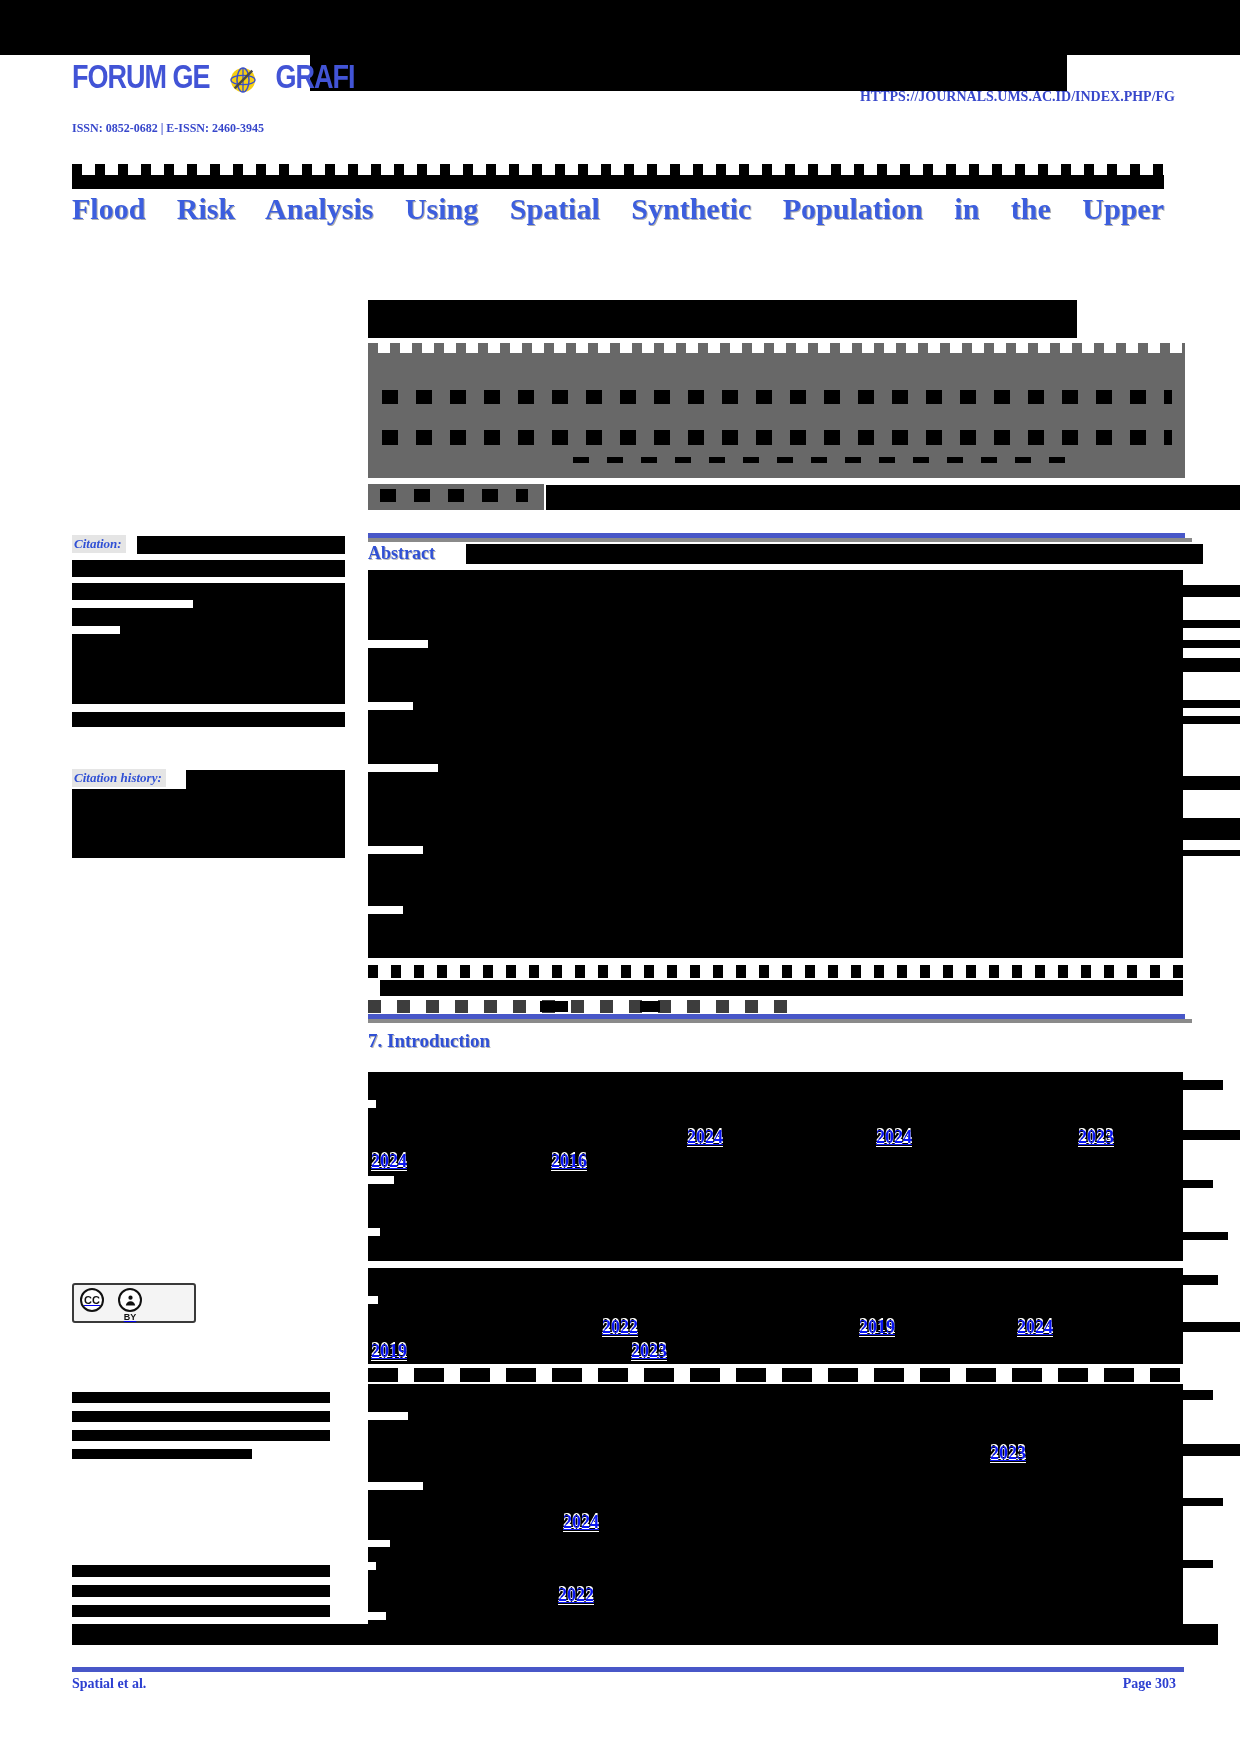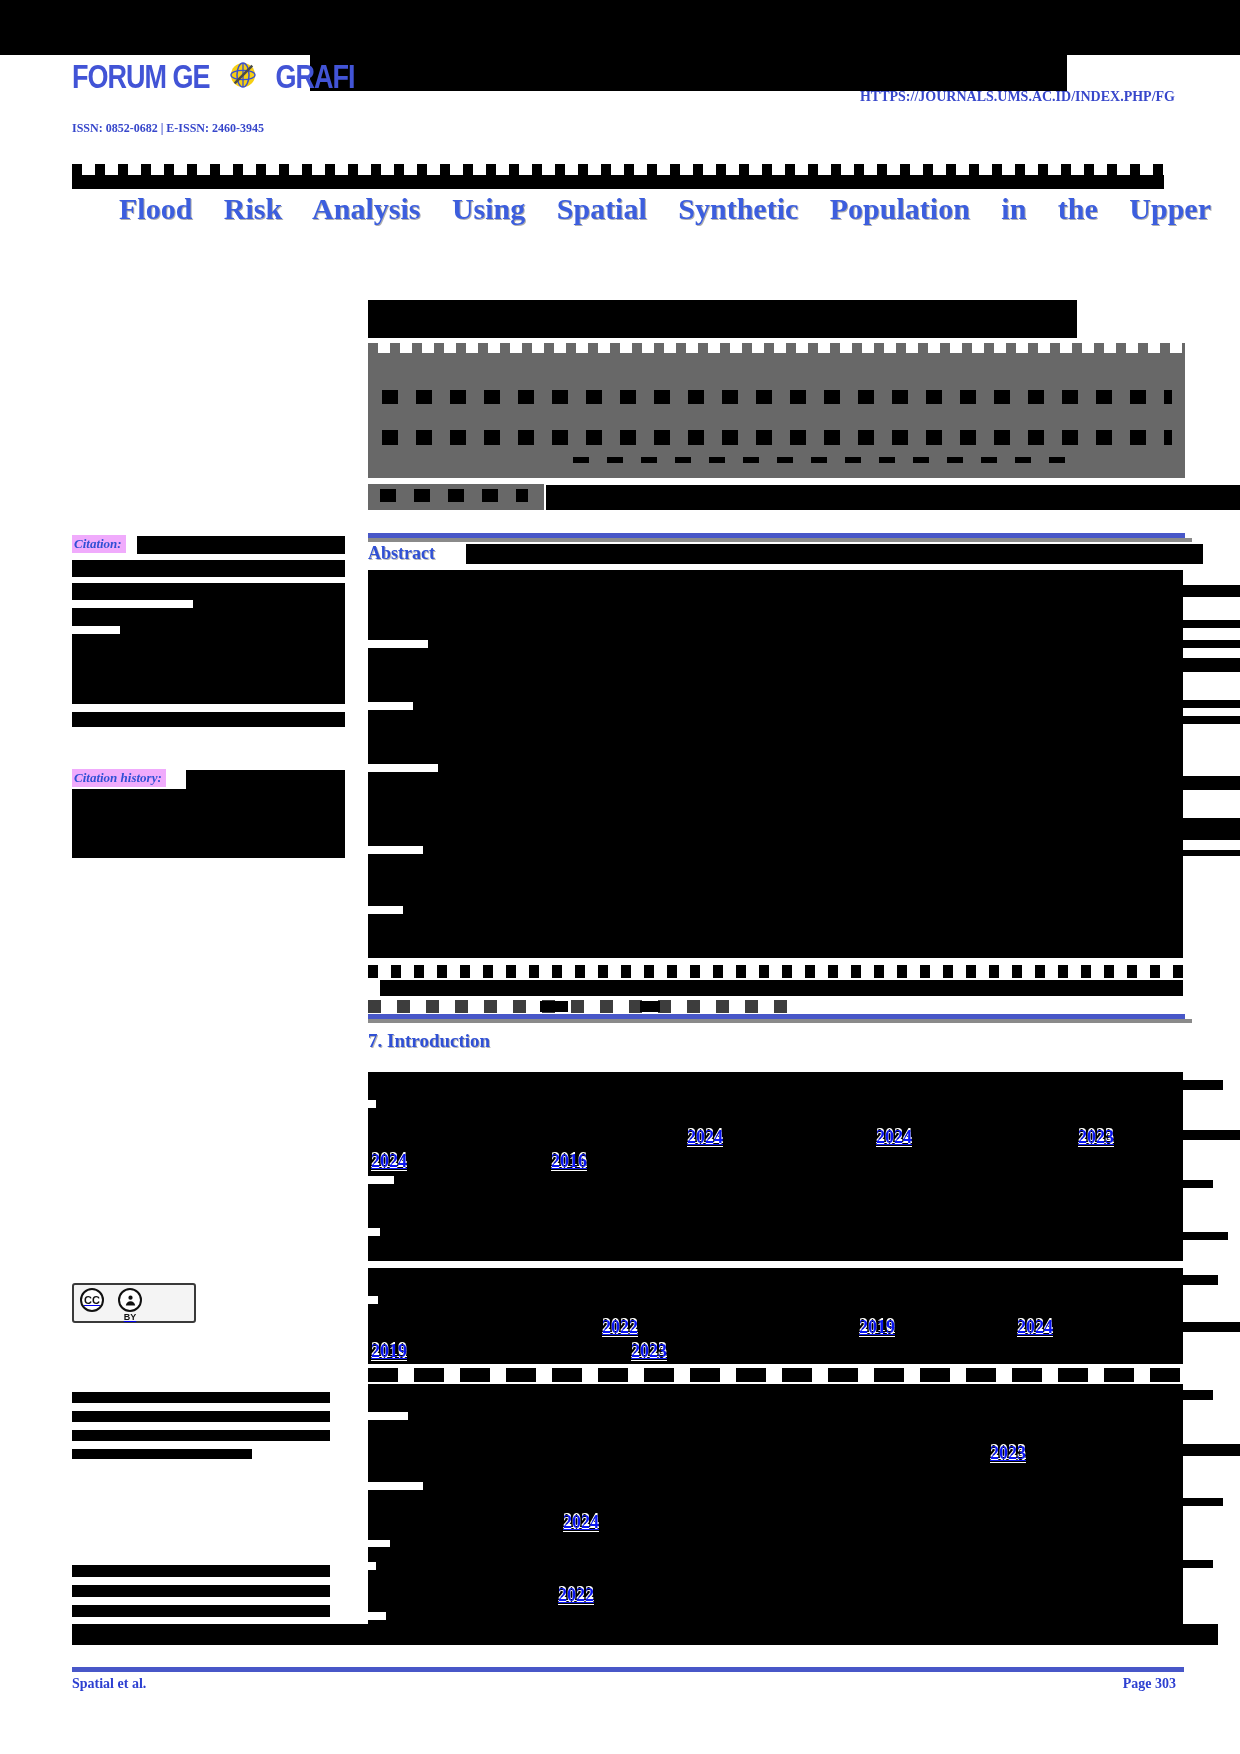--- a/index.html
+++ b/index.html
@@ -14,42 +14,42 @@
   .g{background:#686868;}
   .g2{background:#8a8a8a;}
   .w{background:#fff;}
   .blue{background:var(--accent);}
   .btick{background:repeating-linear-gradient(90deg,#000 0 10px,transparent 10px 23px);}
   .gtick{background:repeating-linear-gradient(90deg,#686868 0 10px,transparent 10px 22px);}
   .bdash{background:repeating-linear-gradient(90deg,#000 0 16px,transparent 16px 34px);}
   .bsparse{background:repeating-linear-gradient(90deg,#000 0 30px,transparent 30px 46px);}
   .gdash{background:repeating-linear-gradient(90deg,#3d3d3d 0 13px,transparent 13px 29px);}
 
-  .logo-row{display:flex;align-items:flex-start;gap:20px;}
+  .logo-row{display:flex;align-items:flex-end;gap:20px;}
   .logo-text{
     font-family:"Liberation Sans",sans-serif;font-weight:bold;
     font-size:27px;letter-spacing:-1px;color:var(--logo-blue);
     transform:scaleY(1.25);transform-origin:left center;white-space:nowrap;
   }
   .issn{
     font-family:"Liberation Serif",serif;font-weight:bold;font-size:12px;
     color:var(--issn-blue);white-space:nowrap;
   }
   .journal-url{
     font-family:"Liberation Serif",serif;font-weight:bold;font-size:14px;
     color:var(--issn-blue);text-decoration:none;white-space:nowrap;
   }
   .title{
     font-weight:bold;font-size:30px;color:var(--title-blue);
-    text-shadow:1px 1px 0 rgba(110,110,110,.55);line-height:34px;white-space:nowrap;margin-left:47px;
+    text-shadow:1px 1px 0 rgba(110,110,110,.55);line-height:34px;white-space:nowrap;
   }
   .title.justified{white-space:normal;text-align:justify;text-align-last:justify;}
   .side-label{
     font-weight:bold;font-style:italic;font-size:13px;color:var(--heading-blue);
-    background:#f0abfc;padding:1px 4px 2px 2px;line-height:15px;white-space:nowrap;
+    background:#e5e5e5;padding:1px 4px 2px 2px;line-height:15px;white-space:nowrap;
   }
   .sec-heading{
     font-weight:bold;font-size:19px;color:var(--heading-blue);
     text-shadow:1px 1px 0 rgba(110,110,110,.5);white-space:nowrap;
   }
   .cite-year{
     position:absolute;font-weight:bold;font-size:18px;line-height:22px;
     color:var(--link-blue);text-decoration:underline;z-index:5;
     text-shadow:0 -2px 0 #fff, 0 2px 0 #fff;cursor:pointer;
   }

